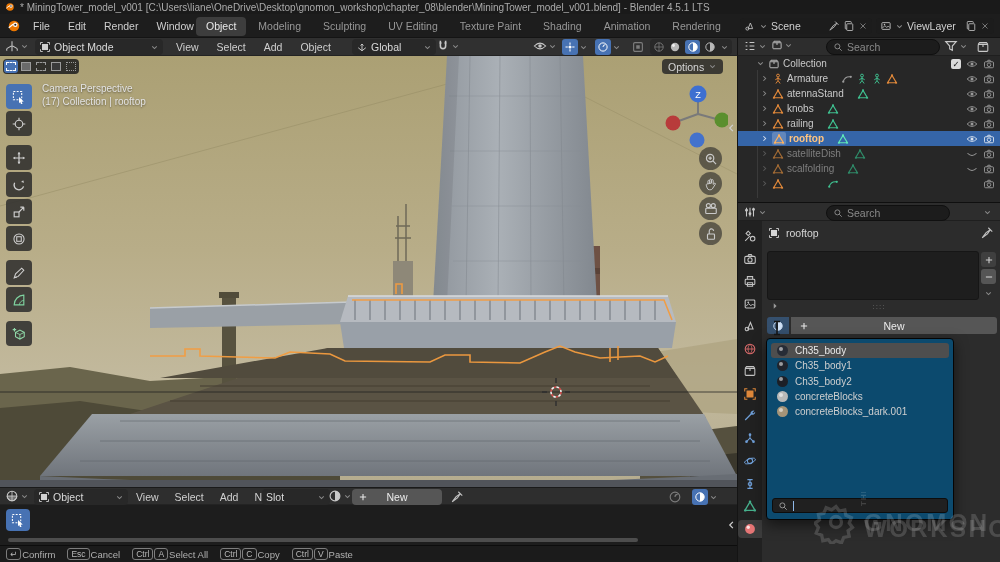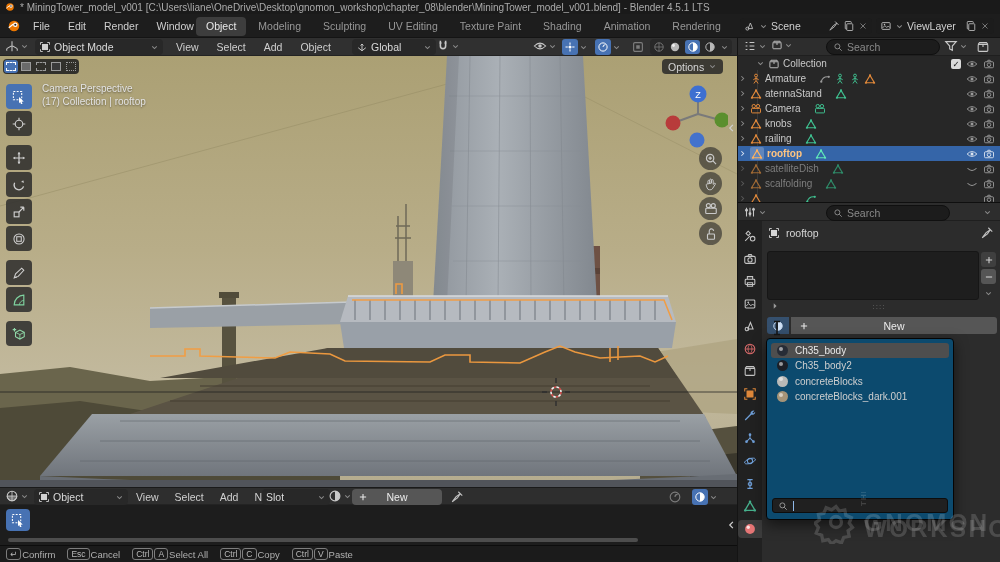--- a/index.html
+++ b/index.html
@@ -13,21 +13,21 @@
   .ic10{width:10px;height:10px;flex:none;}
   .dim{color:#7c7c7c;}
   .menu{color:#cfcfcf;padding:0 9px;line-height:24px;}
   .tab{color:#979797;padding:2px 10px;border-radius:4px;line-height:15px;}
   .tab.active{background:#3d3d3d;color:#e8e8e8;}
   .hbtn{background:#282828;border-radius:4px;height:16px;display:flex;align-items:center;padding:0 4px;gap:3px;}
   .searchbox{background:#1c1c1c;border:1px solid #101010;border-radius:8px;height:14px;display:flex;align-items:center;gap:4px;padding:0 6px;color:#8a8a8a;}
   .toolbtn{width:26px;height:25px;background:rgba(43,43,43,.85);border-radius:4px;display:flex;align-items:center;justify-content:center;color:#cfcfcf;}
   .toolbtn.sel{background:#4772b3;color:#fff;}
   .navbtn{width:23px;height:23px;border-radius:50%;background:rgba(40,40,40,.62);display:flex;align-items:center;justify-content:center;color:#c9c9c9;}
-  .ol-row{display:flex;align-items:center;height:15px;gap:3px;position:relative;}
+  .ol-row{display:flex;align-items:center;height:15px;gap:3px;padding-left:22px;position:relative;}
   .ol-label{color:#c9c9c9;font-size:10px;white-space:nowrap;}
   .ol-right{margin-left:auto;display:flex;align-items:center;gap:5px;padding-right:5px;color:#9a9a9a;}
   .chev-sm{width:9px;height:9px;color:#8a8a8a;flex:none;}
   .ptab{width:25px;height:18px;display:flex;align-items:center;justify-content:center;}
   .dd-item{display:flex;align-items:center;gap:7px;height:15.3px;border-radius:3px;padding:0 6px;color:#cfcfcf;font-size:10px;}
   .dd-item.hover{background:#4e4e4e;color:#eaeaea;}
   .swatch{width:11px;height:11px;border-radius:50%;position:relative;flex:none;}
   .swatch::after{content:"";position:absolute;left:2px;top:1.5px;width:4px;height:4px;border-radius:50%;background:rgba(255,255,255,.55);}
   .kbd{border:1px solid #7d7d7d;border-radius:3px;color:#b9b9b9;font-size:8.5px;line-height:10px;padding:0 3px;margin-right:1px;}
   .sc-label{color:#b0b0b0;font-size:9.5px;margin-right:12px;}
@@ -812,40 +812,20 @@
         <svg class="ic12">
             <use href="#cam"></use>
           </svg>
       </span>
     </div>
     <div class="ol-row">
       <svg class="chev-sm" style="transform:rotate(-90deg)">
           <use href="#chev"></use>
         </svg>
       <svg class="ic12" style="color:#e0883a">
-          <use href="#camobj"></use>
-        </svg>
-      <span class="ol-label">Camera</span>
-      <svg class="ic12" style="margin-left:10px;color:#3fbf8f">
-          <use href="#camobj"></use>
-        </svg>
-      <span class="ol-right">
-        <svg class="ic12">
-            <use href="#eye"></use>
-          </svg>
-        <svg class="ic12">
-            <use href="#cam"></use>
-          </svg>
-      </span>
-    </div>
-    <div class="ol-row">
-      <svg class="chev-sm" style="transform:rotate(-90deg)">
-          <use href="#chev"></use>
-        </svg>
-      <svg class="ic12" style="color:#e0883a">
           <use href="#tri"></use>
         </svg>
       <span class="ol-label">knobs</span>
       <svg class="ic12" style="margin-left:10px;color:#3fbf8f">
           <use href="#tri"></use>
         </svg>
       <span class="ol-right">
         <svg class="ic12">
             <use href="#eye"></use>
           </svg>
@@ -1095,20 +1075,24 @@
           </svg>
         <span style="color:#ececec">New</span>
       </span>
     </div>
   </div>
 
   <div class="a" style="left:766px;top:338px;width:188px;height:182px;background:#0c4a6e;border:1px solid #050505;border-radius:4px;box-shadow:0 5px 14px rgba(0,0,0,.55);z-index:10;box-sizing:border-box;padding:4px;">
     <div class="dd-item hover">
       <span class="swatch" style="background: rgb(39, 44, 54);"></span>
       <span>Ch35_body</span>
+    </div>
+    <div class="dd-item">
+      <span class="swatch" style="background: rgb(32, 36, 44);"></span>
+      <span>Ch35_body1</span>
     </div>
     <div class="dd-item">
       <span class="swatch" style="background: rgb(28, 31, 38);"></span>
       <span>Ch35_body2</span>
     </div>
     <div class="dd-item">
       <span class="swatch" style="background: rgb(185, 185, 183);"></span>
       <span>concreteBlocks</span>
     </div>
     <div class="dd-item">

